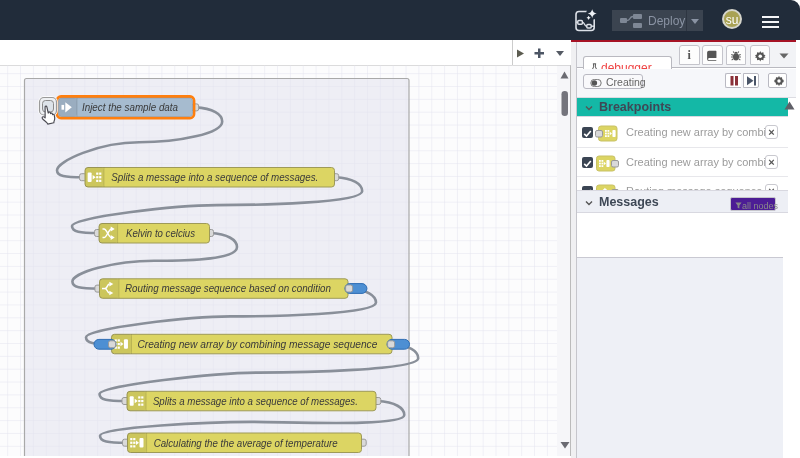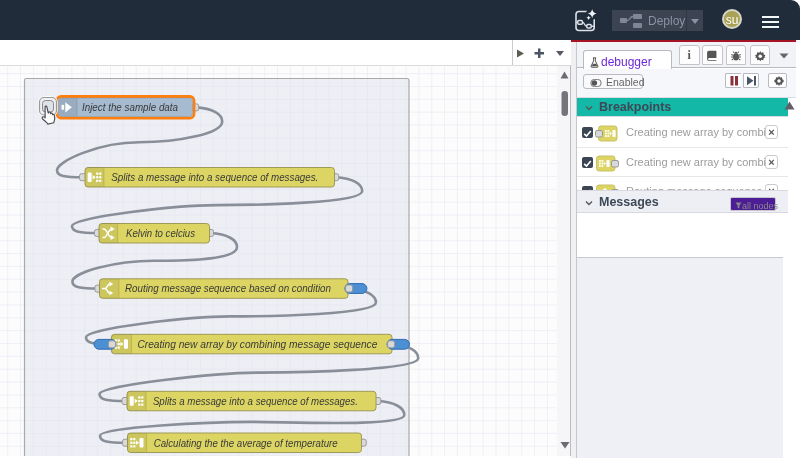--- a/index.html
+++ b/index.html
@@ -14,21 +14,21 @@
 #deploy .dd { position:absolute; right:0; top:0; width:17px; height:21px; border-left:1px solid #2e3642; }
 #avatar { position:absolute; left:722px; top:9px; width:20px; height:20px; border-radius:50%; background:#a9a254; border:2px solid #d5d5cb; color:#fff; font-size:12px; text-align:center; line-height:19px; }
 .hbar { position:absolute; left:762px; width:16.5px; height:2.6px; background:#f4f5f7; }
 
 #canvaswrap { position:absolute; left:0; top:40px; width:571px; height:416px; }
 #splitter { position:absolute; left:571px; top:42px; width:6px; height:416px; background:#f0f0f2; border-right:1px solid #c6c6cc; }
 #sidebar { position:absolute; left:577px; top:42px; width:219px; height:416px; background:#fff; font-size:13px; }
 #rgutter { position:absolute; left:796px; top:42px; width:4px; height:416px; background:#fff; }
 
 #tabstrip { position:absolute; left:0; top:0; width:219px; height:26px; background:#f2f3f6; border-bottom:1px solid #b9b9c0; }
-#dbgtab { position:absolute; left:6px; top:8px; width:89px; height:22px; background:#fff; border:1px solid #b9b9c0; border-bottom:none; border-radius:3px 3px 0 0; color:#6d28d9; font-size:12px; }
+#dbgtab { position:absolute; left:6px; top:14px; width:89px; height:22px; background:#fff; border:1px solid #b9b9c0; border-bottom:none; border-radius:3px 3px 0 0; color:#ef4444; font-size:12px; }
 .icontab { position:absolute; top:3px; width:20.5px; height:20px; background:#fdfdfd; border:1px solid #c4c4cb; border-radius:3px 3px 0 0; text-align:center; }
 #toolbar { position:absolute; left:0; top:27px; width:219px; height:29px; background:#f6f7fa; border-bottom:1px solid #dcdce2; }
 #enbtn { position:absolute; left:6px; top:5px; width:60px; height:15px; border:1px solid #b9b9c2; border-radius:3px; background:#f9f9fb; color:#666; font-size:11px; line-height:13px; }
 .tbtn { position:absolute; top:3.5px; height:15px; background:#fff; border:1px solid #b9b9c2; }
 #secbp { position:absolute; left:0; top:56px; width:211px; height:19px; background:#14b8a6; border-bottom:1px solid #d8d8e0; color:#3e4856; }
 .sechdr { font-weight:bold; font-size:12.5px; position:absolute; left:22px; top:2px; }
 .chev { position:absolute; left:8px; top:6px; width:8px; height:8px; }
 .bprow { position:absolute; left:0; width:211px; background:#fff; border-bottom:1px solid #e7e7eb; }
 .cbx { position:absolute; left:5px; width:11px; height:11px; background:#3b4553; border-radius:2px; }
 .bplabel { position:absolute; left:49px; color:#9b9b9b; font-size:11px; white-space:nowrap; overflow:hidden; width:141px; }
@@ -277,21 +277,21 @@
           <path d="M0.5 0.5 L9.5 0.5 L5 5.5 Z" fill="#666"></path>
         </svg>
     </div>
 
     <div id="toolbar">
       <div id="enbtn">
         <svg style="position:absolute;left:6px;top:3.5px" width="12" height="8" viewBox="0 0 14 10">
           <rect x="0.5" y="0.5" width="13" height="9" rx="4.5" fill="none" stroke="#555" stroke-width="1"></rect>
           <circle cx="5" cy="5" r="3.4" fill="#555"></circle>
         </svg>
-        <span style="position:absolute;left:22px;top:1px;font-size:10.5px">Enabled</span>
+        <span style="position:absolute;left:22px;top:1px;font-size:10.5px">Creating</span>
       </div>
       <div class="tbtn" style="left:147.5px;width:16.5px;border-right:none;border-radius:2px 0 0 2px">
         <svg width="9" height="10" style="margin:2.5px 0 0 4px">
             <rect x="0.5" y="0" width="3" height="9.5" fill="#8a3038"></rect>
             <rect x="5" y="0" width="3" height="9.5" fill="#8a3038"></rect>
           </svg>
       </div>
       <div class="tbtn" style="left:166px;width:15.5px;border-radius:0 2px 2px 0">
         <svg width="10" height="10" style="margin:2.5px 0 0 3px">
             <path d="M0 0.3 L6.5 4.8 L0 9.3 Z" fill="#4a5568"></path>

